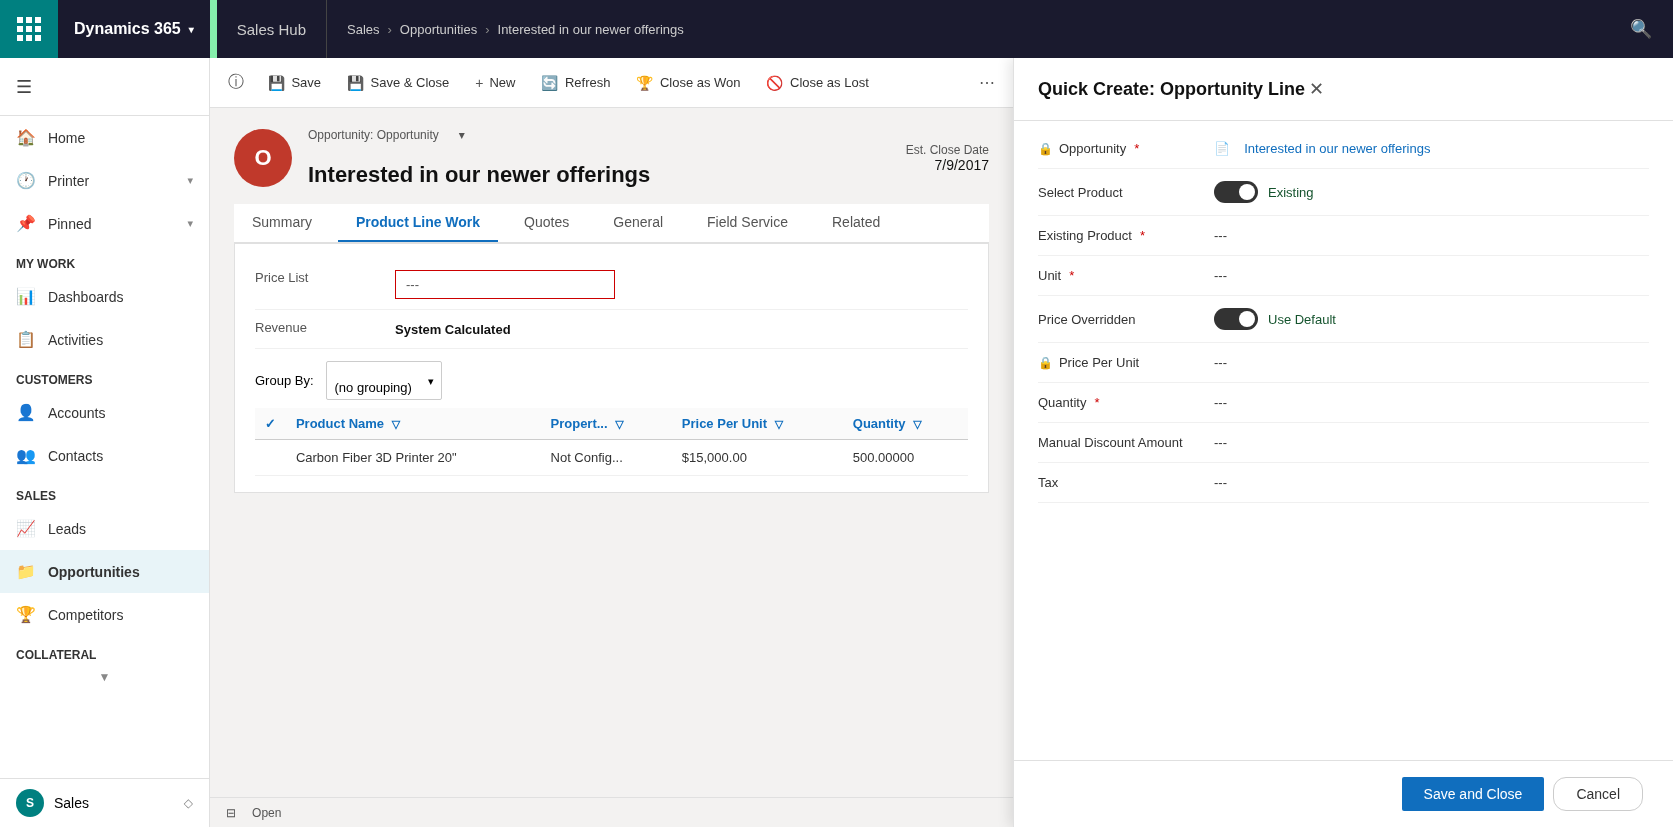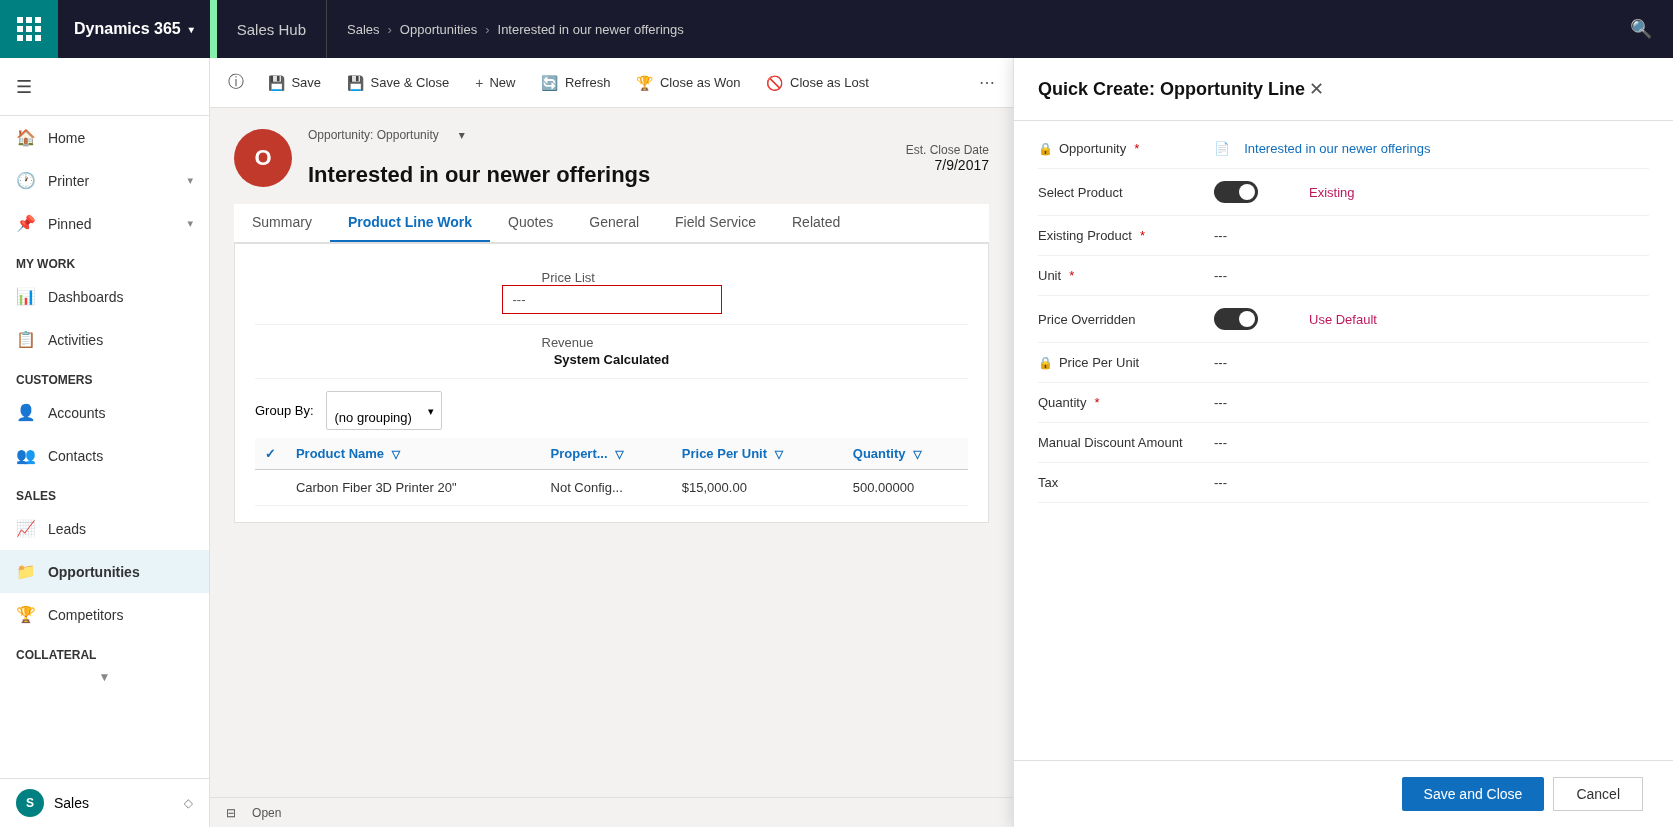--- a/index.html
+++ b/index.html
@@ -209,21 +209,21 @@
       color: #555;
     }
     .record-meta-value {
       font-size: 14px;
       color: #111;
     }
 
     
     .tabs {
       display: flex;
-      gap: 0;
+      gap: 8px;
       border-bottom: 1px solid #e0e0e0;
       background: white;
       margin-bottom: 0;
     }
     .tab {
       padding: 10px 18px;
       font-size: 14px;
       color: #555;
       cursor: pointer;
       border-bottom: 2px solid transparent;
@@ -236,24 +236,22 @@
 
     
     .panel-body {
       background: white;
       border: 1px solid #e0e0e0;
       padding: 16px 20px;
       margin-top: 0;
     }
     .field-row {
       display: flex;
-      align-items: center;
       padding: 10px 0;
       border-bottom: 1px solid #f0f0f0;
-      flex-direction: column;
     }
     .field-label {
       width: 140px;
       font-size: 13px;
       color: #555;
       flex-shrink: 0;
     }
     .field-value {
       flex: 1;
     }
@@ -430,22 +428,21 @@
     }
     .toggle-thumb {
       position: absolute;
       top: 3px; right: 3px;
       width: 16px; height: 16px;
       background: white;
       border-radius: 50%;
     }
     .toggle-label {
       font-size: 13px;
-      color: #be185d;
-      margin-left: 41px;
+      color: #14532d;
     }
 
     
     .qc-footer {
       padding: 16px 30px;
       border-top: 1px solid #e0e0e0;
       display: flex;
       justify-content: flex-end;
       gap: 9px;
       flex-shrink: 0;
@@ -459,21 +456,21 @@
       cursor: pointer;
       border-radius: 2px;
     }
     .btn-secondary {
       background: white;
       color: #333;
       border: 1px solid #ccc;
       padding: 8px 22px;
       font-size: 14px;
       cursor: pointer;
-      border-radius: 0;
+      border-radius: 13px;
     }
 
     
     .content-wrapper {
       flex: 1;
       display: flex;
       overflow: hidden;
     }
     .record-wrapper {
       flex: 1;

